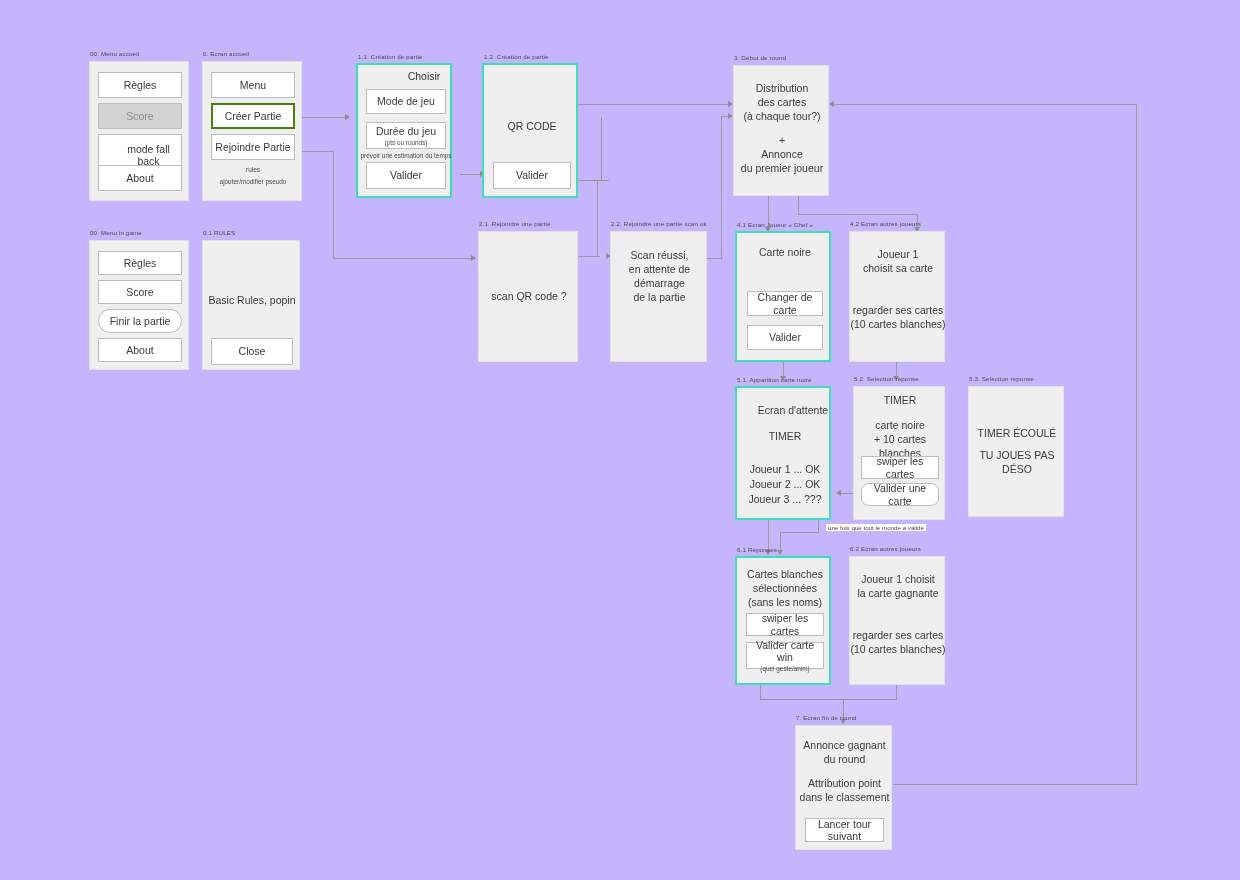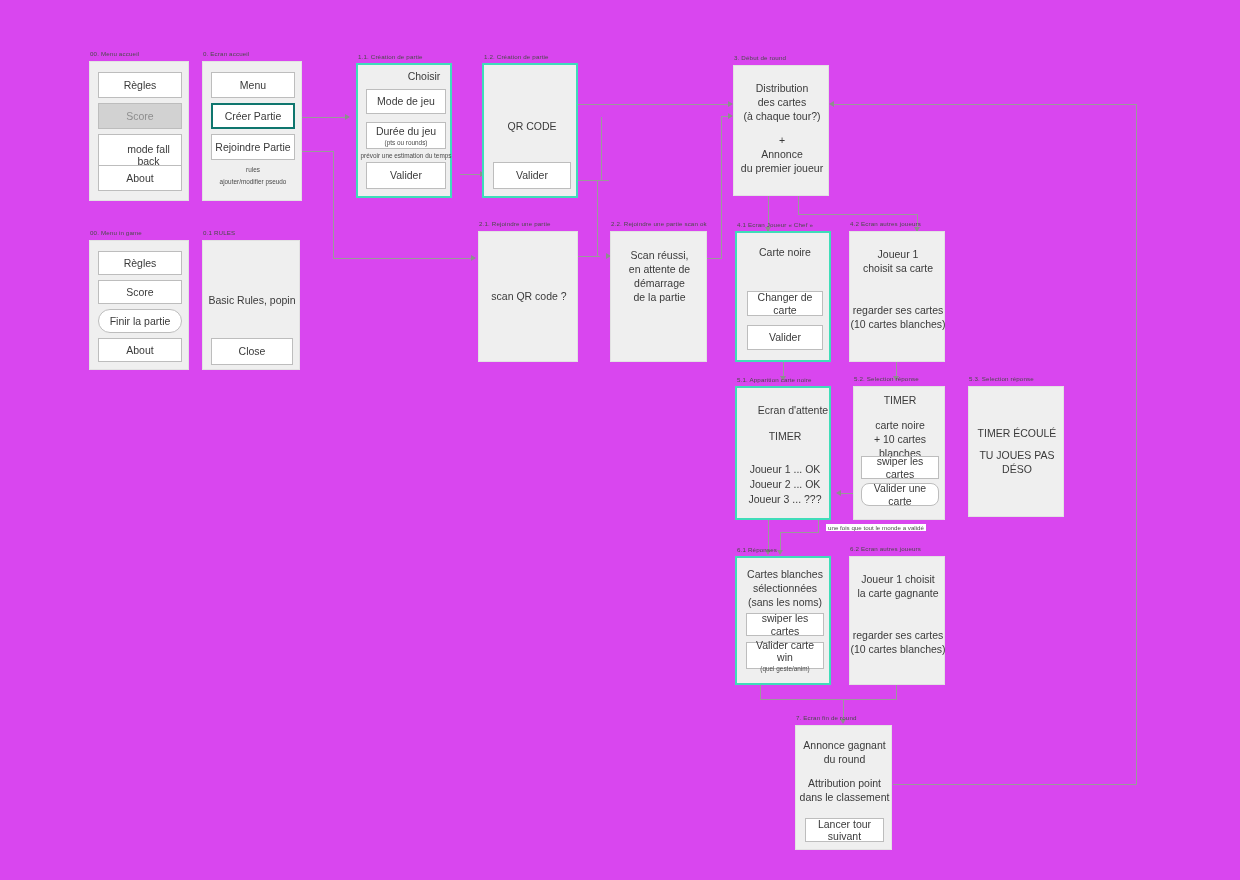--- a/index.html
+++ b/index.html
@@ -9,21 +9,21 @@
     background: #ffffff;
   }
   body {
     font-family: "Liberation Sans", "DejaVu Sans", sans-serif;
     color: #3a3a3a;
   }
   #canvas {
     position: relative;
     width: 1240px;
     height: 880px;
-    background: #d946ef;
+    background: #c4b5fd;
     overflow: hidden;
   }
   
   .screen {
     position: absolute;
     background: #efefef;
     border: 1px solid #e2e2e2;
     box-sizing: border-box;
   }
   .screen.accent {
@@ -48,21 +48,21 @@
     display: flex;
     flex-direction: column;
     align-items: center;
     justify-content: center;
     font-size: 10.5px;
     color: #3a3a3a;
     text-align: center;
     line-height: 1.15;
   }
   .btn.accent {
-    border: 2px solid #0f766e;
+    border: 2px solid #4d7c0f;
   }
   .btn.disabled {
     background: #d2d2d2;
     border: 1px solid #bdbdbd;
     color: #8e8e8e;
   }
   .btn .sub {
     font-size: 6.4px;
     color: #4b4b4b;
     margin-top: 1px;

